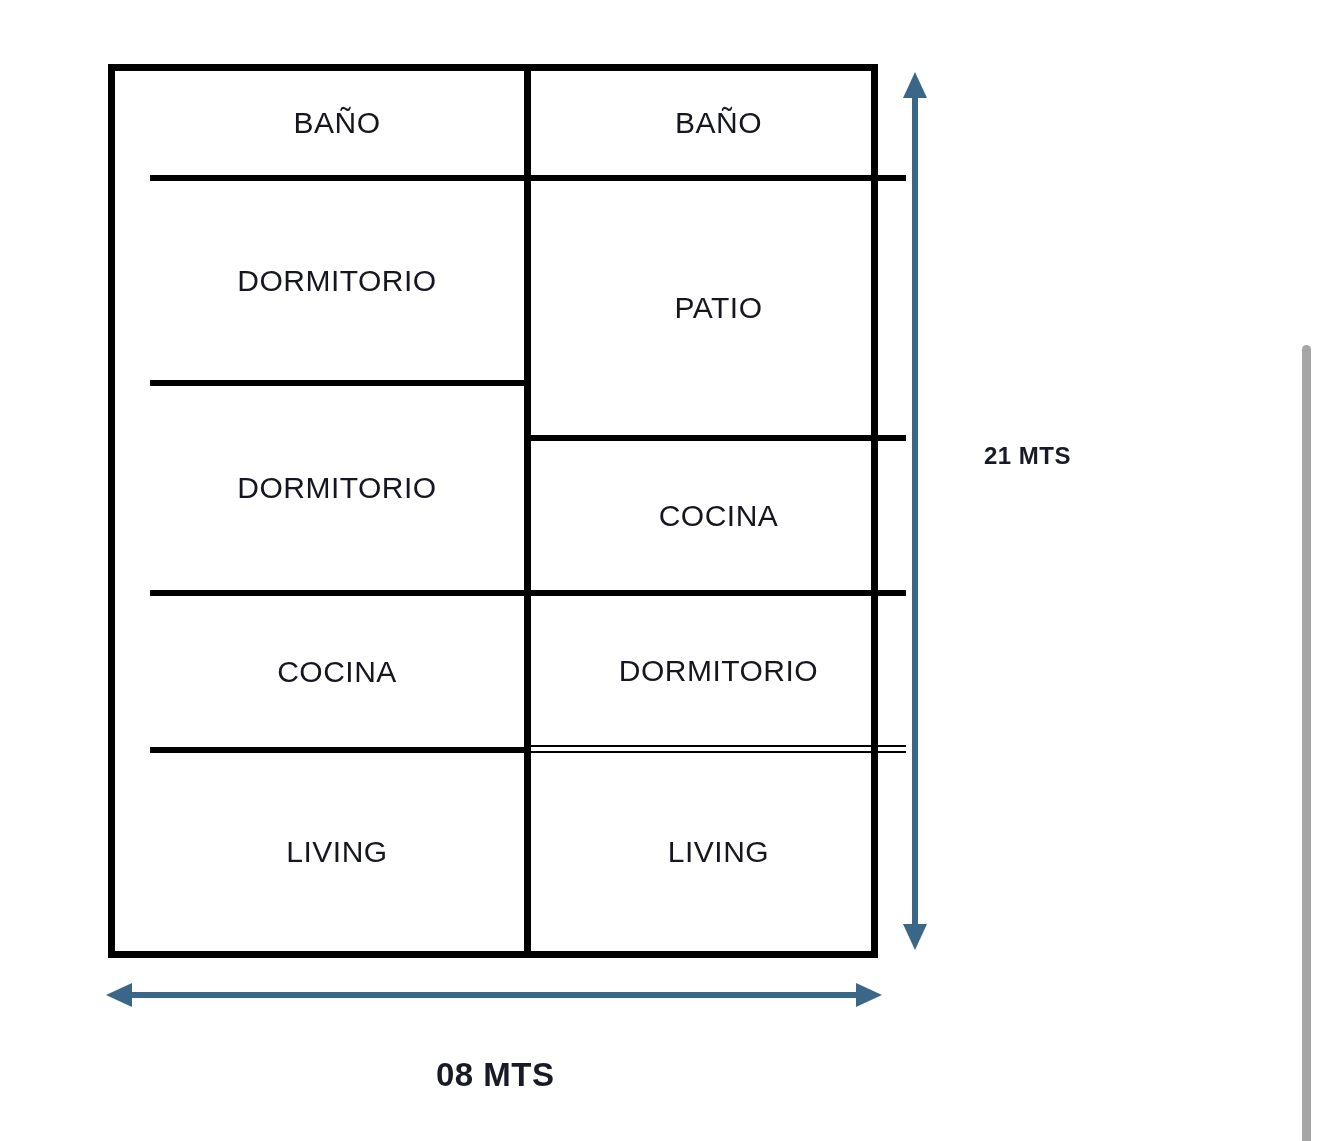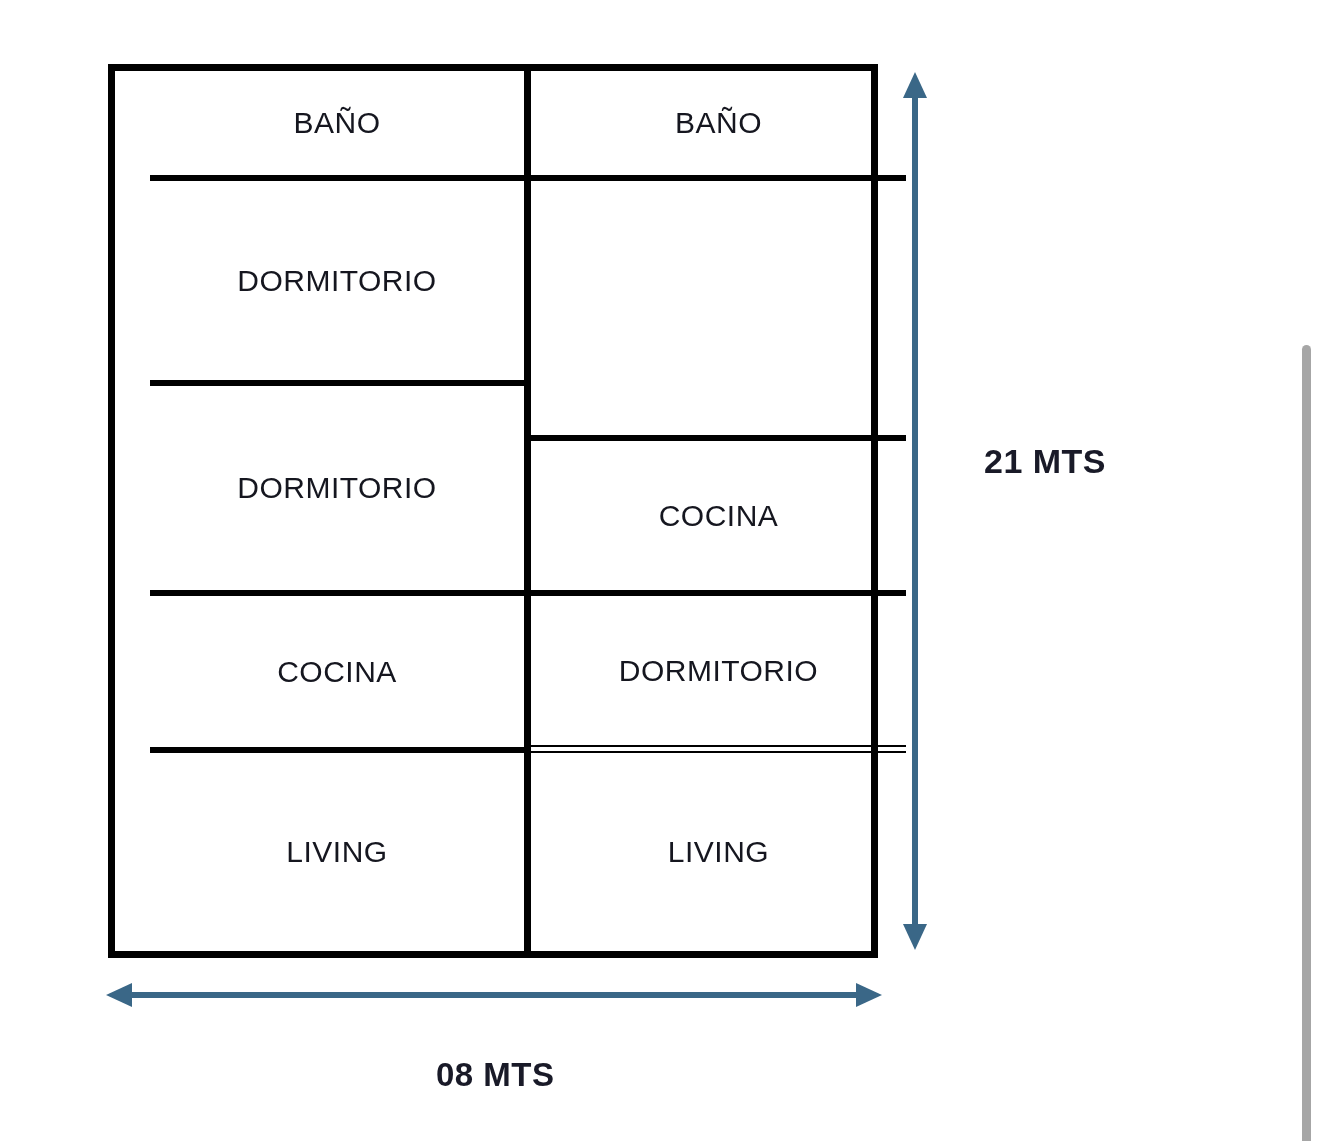--- a/index.html
+++ b/index.html
@@ -47,21 +47,21 @@
     white-space: nowrap;
   }
   .room.left  { left: 0;    width: 374px; }
   .room.right { left: 381px; width: 375px; }
 
   
   .dim-label {
     position: absolute;
     color: #191a28;
     font-weight: bold;
-    font-size: 34px;
+    font-size: 24px;
     letter-spacing: 0.5px;
     white-space: nowrap;
   }
   svg.arrow { position: absolute; overflow: visible; }
 
   
   .scrollbar-thumb {
     position: absolute;
     left: 1302px; top: 345px;
     width: 9px; height: 800px;
@@ -88,20 +88,23 @@
         </div>
       <div class="room left" style="top:525px; height:151px;">
           <span>COCINA</span>
         </div>
       <div class="room left" style="top:682px; height:198px;">
           <span>LIVING</span>
         </div>
 
       <div class="room right" style="top:0;     height:104px;">
           <span>BAÑO</span>
+        </div>
+      <div class="room right" style="top:110px; height:254px;">
+          <span>PATIO</span>
         </div>
       <div class="room right" style="top:370px; height:149px;">
           <span>COCINA</span>
         </div>
       <div class="room right" style="top:525px; height:149px;">
           <span>DORMITORIO</span>
         </div>
       <div class="room right" style="top:682px; height:198px;">
           <span>LIVING</span>
         </div>

